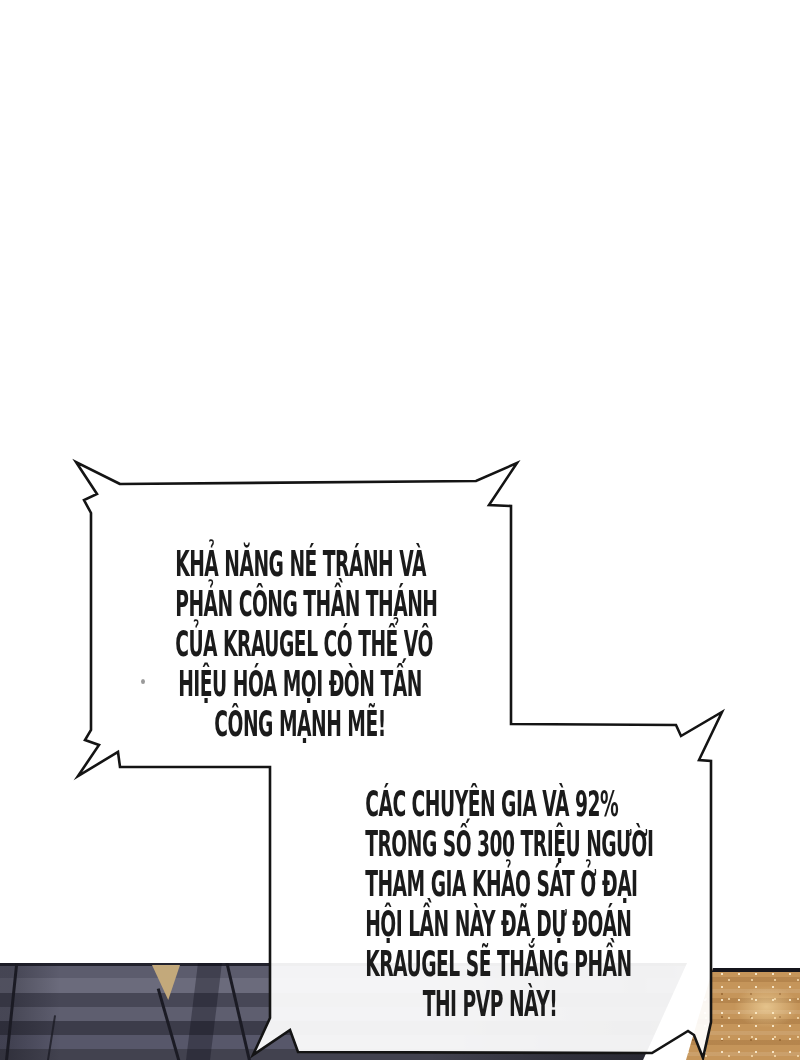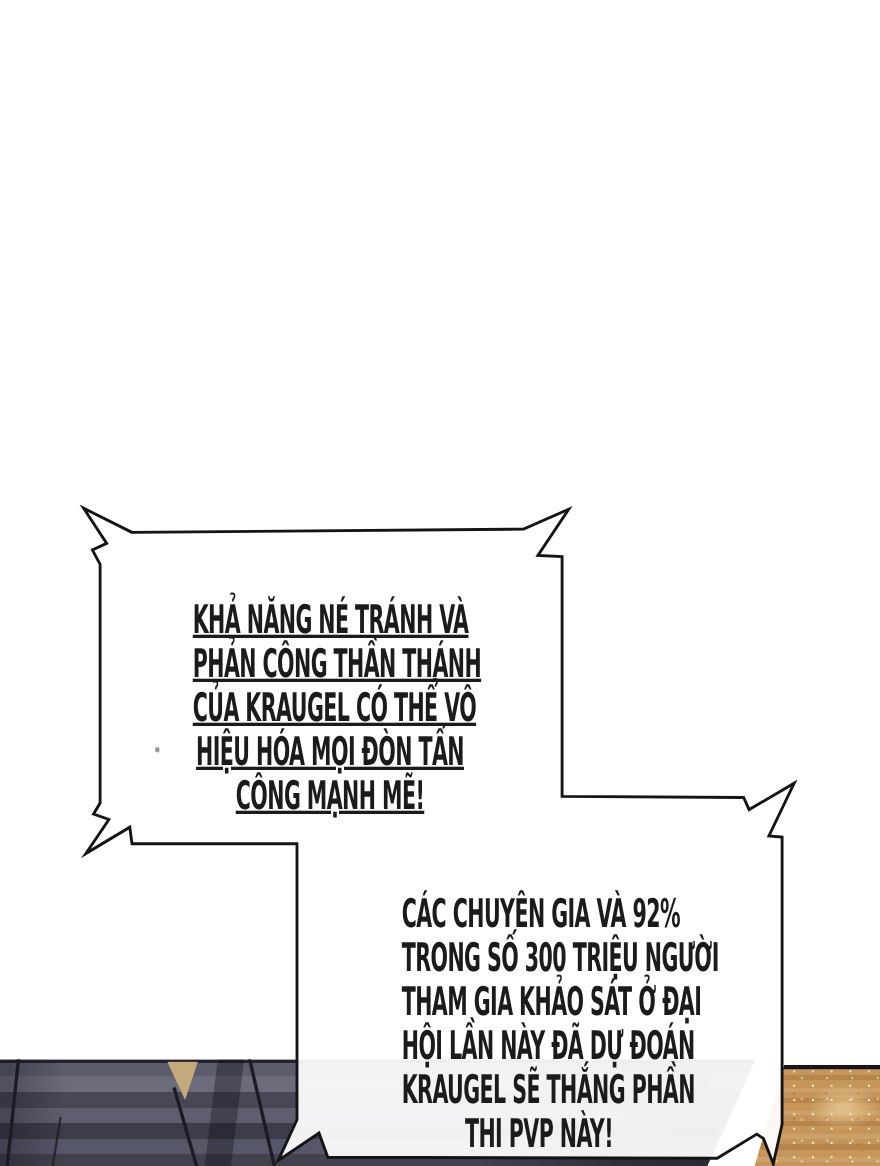--- a/index.html
+++ b/index.html
@@ -45,22 +45,22 @@
   #gold-border{position:absolute;left:0;top:0;width:120px;height:4px;background:#15151c;}
   
   #bubble-svg{position:absolute;left:0;top:0;z-index:2;}
   
   .btext{position:absolute;z-index:3;color:#1b1b1b;text-align:center;}
   .line{
     display:block;white-space:nowrap;
     font-weight:700;font-size:36px;line-height:40px;letter-spacing:-1px;
     transform:scaleX(.52);transform-origin:50% 50%;
   }
-  #bubble1-text{left:60px;top:544px;width:480px;text-decoration:underline;}
-  #bubble2-text{left:250px;top:812px;width:480px;text-align:center;}
+  #bubble1-text{left:60px;top:544px;width:480px;}
+  #bubble2-text{left:250px;top:784px;width:480px;text-align:center;}
   #ink-speck{position:absolute;left:141px;top:679px;width:4px;height:5px;
     border-radius:50%;background:#9a9a9a;z-index:3;}
 </style>
 </head>
 <body>
 
 <div id="stage">
 
   <div id="panel-dark">
     <div id="shadow-band"></div>

